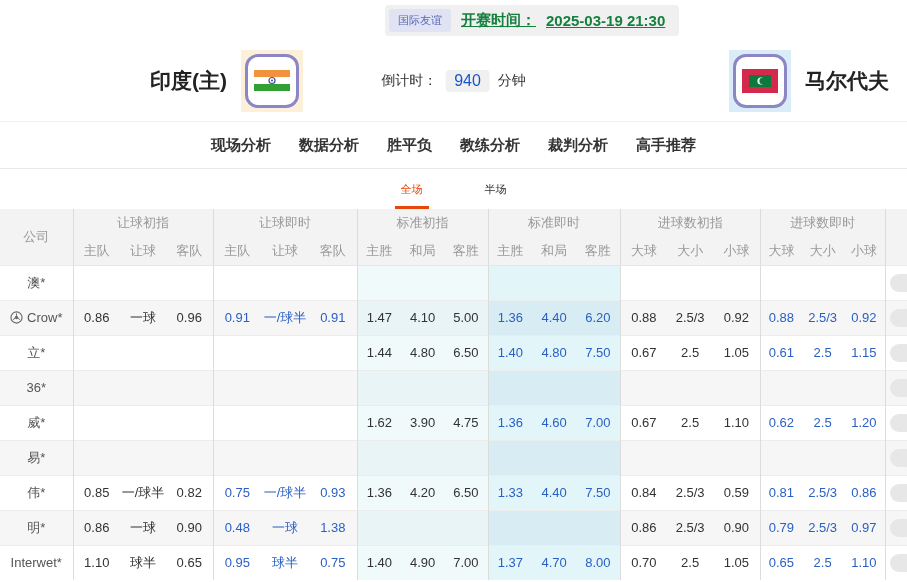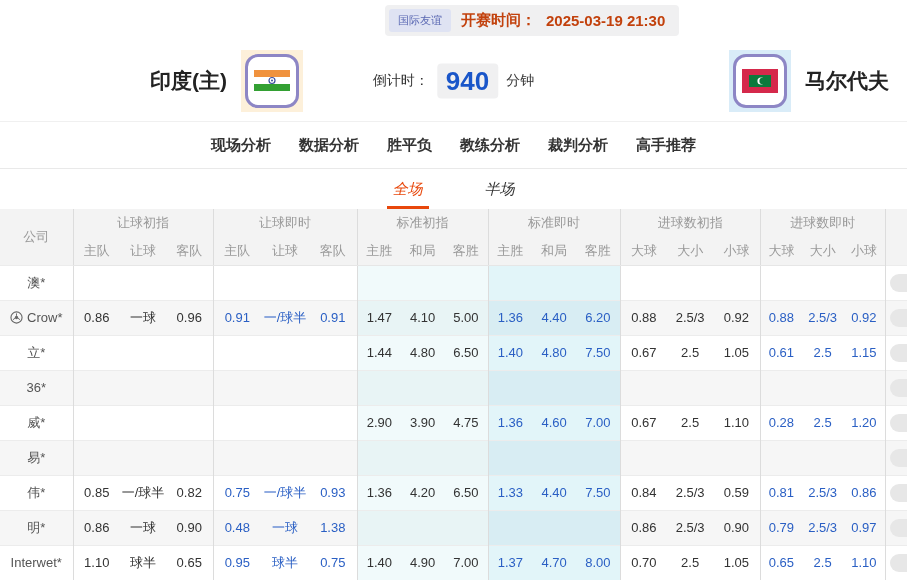--- a/index.html
+++ b/index.html
@@ -5,49 +5,49 @@
   * { margin:0; padding:0; box-sizing:border-box; }
   html,body { width:907px; height:582px; overflow:hidden; background:#fff;
     font-family:"Liberation Sans","DejaVu Sans",sans-serif; color:#333; }
 
   
   .topbar { height:40px; display:flex; align-items:center; }
   .kickoff-box { margin-left:385px; display:flex; align-items:center; gap:10px;
     background:#f0f0f1; border-radius:4px; padding:4px 14px 4px 4px; }
   .league-badge { background:#dfe3f3; color:#5a68b3; font-size:11px;
     padding:4px 9px; border-radius:3px; }
-  .kickoff-label, .kickoff-time { font-size:15px; font-weight:bold; color:#c2410c; }
+  .kickoff-label, .kickoff-time { font-size:15px; font-weight:bold; color:#15803d;text-decoration:underline; }
 
   
   .teams-header { position:relative; height:82px; border-bottom:1px solid #f0f0f0; }
   .team { position:absolute; top:50%; transform:translateY(-50%);
     display:flex; align-items:center; gap:14px; }
   .team.home { left:150px; }
   .team.away { right:18px; }
   .team-name { font-size:21px; font-weight:bold; color:#222; }
   .flag-box { width:62px; height:62px; display:flex; align-items:center; justify-content:center; }
   .flag-box.home { background:#fdf0da; }
   .flag-box.away { background:#d9ecf8; }
   .flag-inner { width:54px; height:54px; background:#fff; border:3px solid #8d86c5;
     border-radius:13px; display:flex; align-items:center; justify-content:center; }
   .countdown { position:absolute; left:50%; top:50%; transform:translate(-50%,-50%);
     display:flex; align-items:center; gap:8px; font-size:14px; color:#333; }
   .cd-value { background:#f0f0f1; border-radius:4px; padding:2px 9px;
-    color:#1a56c9; font-size:26px; font-weight:bold; }
+    color:#1a56c9; font-size:16px; font-weight:normal; }
 
   
   .main-nav { height:47px; display:flex; align-items:center; justify-content:center;
     gap:28px; border-bottom:1px solid #e9e9e9; }
   .nav-tab { font-size:15px; font-weight:bold; color:#333; cursor:pointer; white-space:nowrap; }
   .nav-tab.active { background:#e8470b; color:#fff; border-radius:17px; padding:8px 17px; }
 
   
   .sub-tabs { height:40px; display:flex; align-items:center; justify-content:center; gap:62px; }
-  .sub-tab { position:relative; font-size:15px; color:#333; cursor:pointer;
-    height:100%; display:flex; align-items:center;font-style:italic; }
+  .sub-tab { position:relative; font-size:11px; color:#333; cursor:pointer;
+    height:100%; display:flex; align-items:center; }
   .sub-tab.active { color:#e8470b; }
   .sub-tab.active::after { content:""; position:absolute; left:-6px; right:-6px;
     bottom:0; height:3px; background:#e8470b; }
 
   
   table { border-collapse:collapse; table-layout:fixed; width:907px; }
   th, td { text-align:center; font-weight:normal; overflow:hidden; white-space:nowrap; }
   thead th { background:#f3f3f3; color:#999; font-size:13px; height:28px;
     border-bottom:1px solid #e6e6e6; }
   thead tr.grp th { border-bottom:none; }
@@ -308,30 +308,30 @@
           <span class="company-wrap">
             <span>威*</span>
           </span>
         </td>
         <td class="g-start"></td>
         <td class=""></td>
         <td class=""></td>
         <td class="g-start live"></td>
         <td class="live"></td>
         <td class="live"></td>
-        <td class="g-start std-init">2.90</td>
+        <td class="g-start std-init">1.62</td>
         <td class="std-init">3.90</td>
         <td class="std-init">4.75</td>
         <td class="g-start std-live live">1.36</td>
         <td class="std-live live">4.60</td>
         <td class="std-live live">7.00</td>
         <td class="g-start">0.67</td>
         <td class="">2.5</td>
         <td class="">1.10</td>
-        <td class="g-start live">0.28</td>
+        <td class="g-start live">0.62</td>
         <td class="live">2.5</td>
         <td class="live">1.20</td>
         <td class="edge-cell">
           <div class="pill-btn"></div>
         </td>
       </tr>
       <tr>
         <td class="company-cell">
           <span class="company-wrap">
             <span>易*</span>

